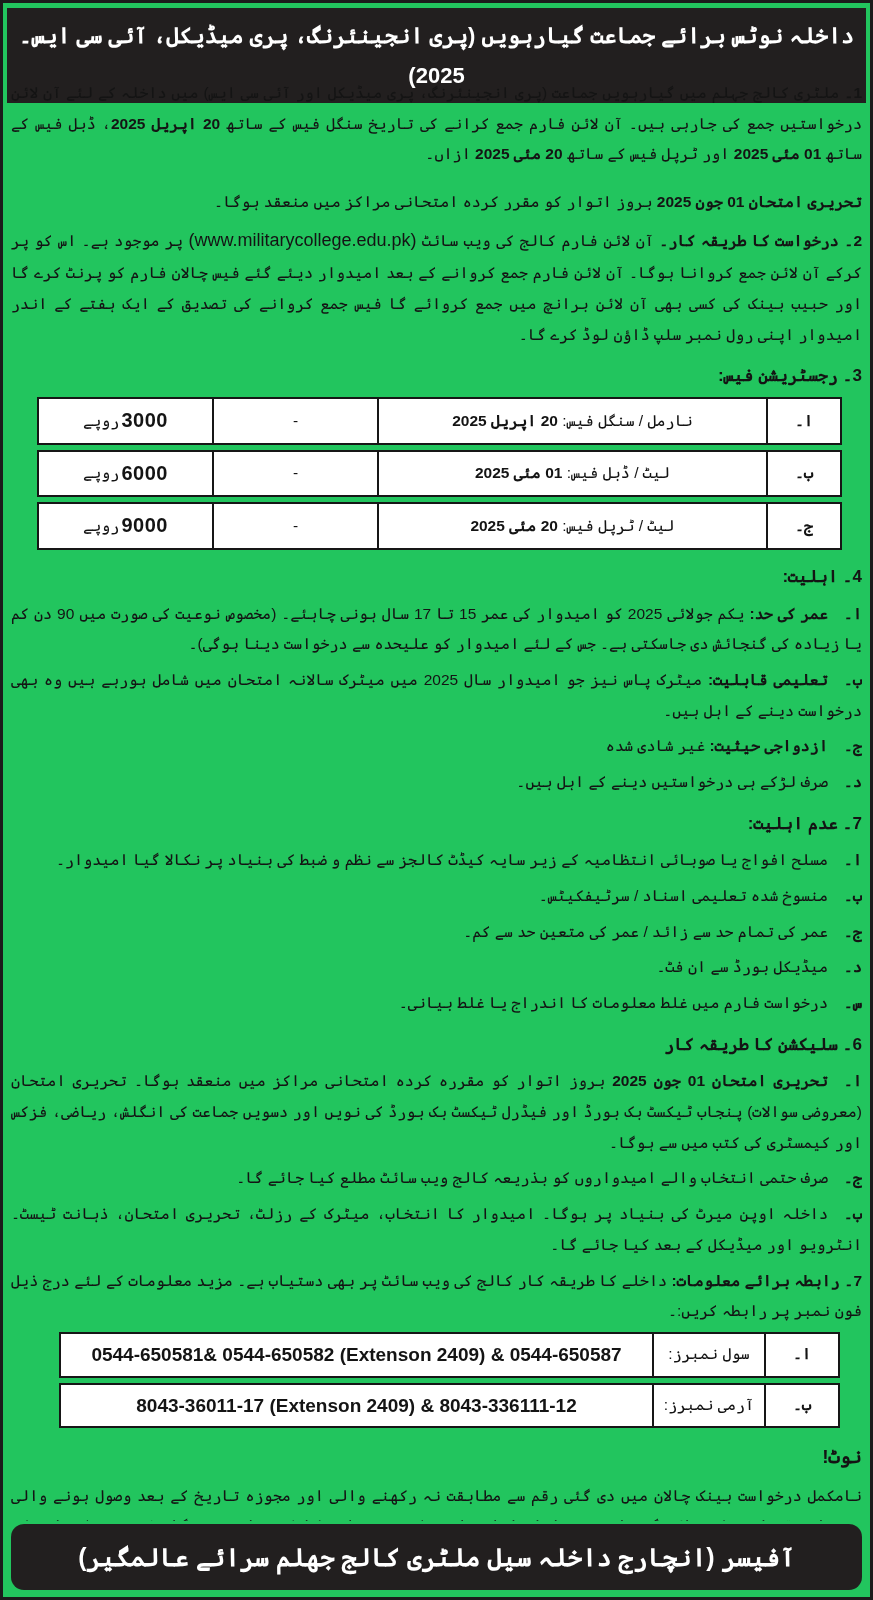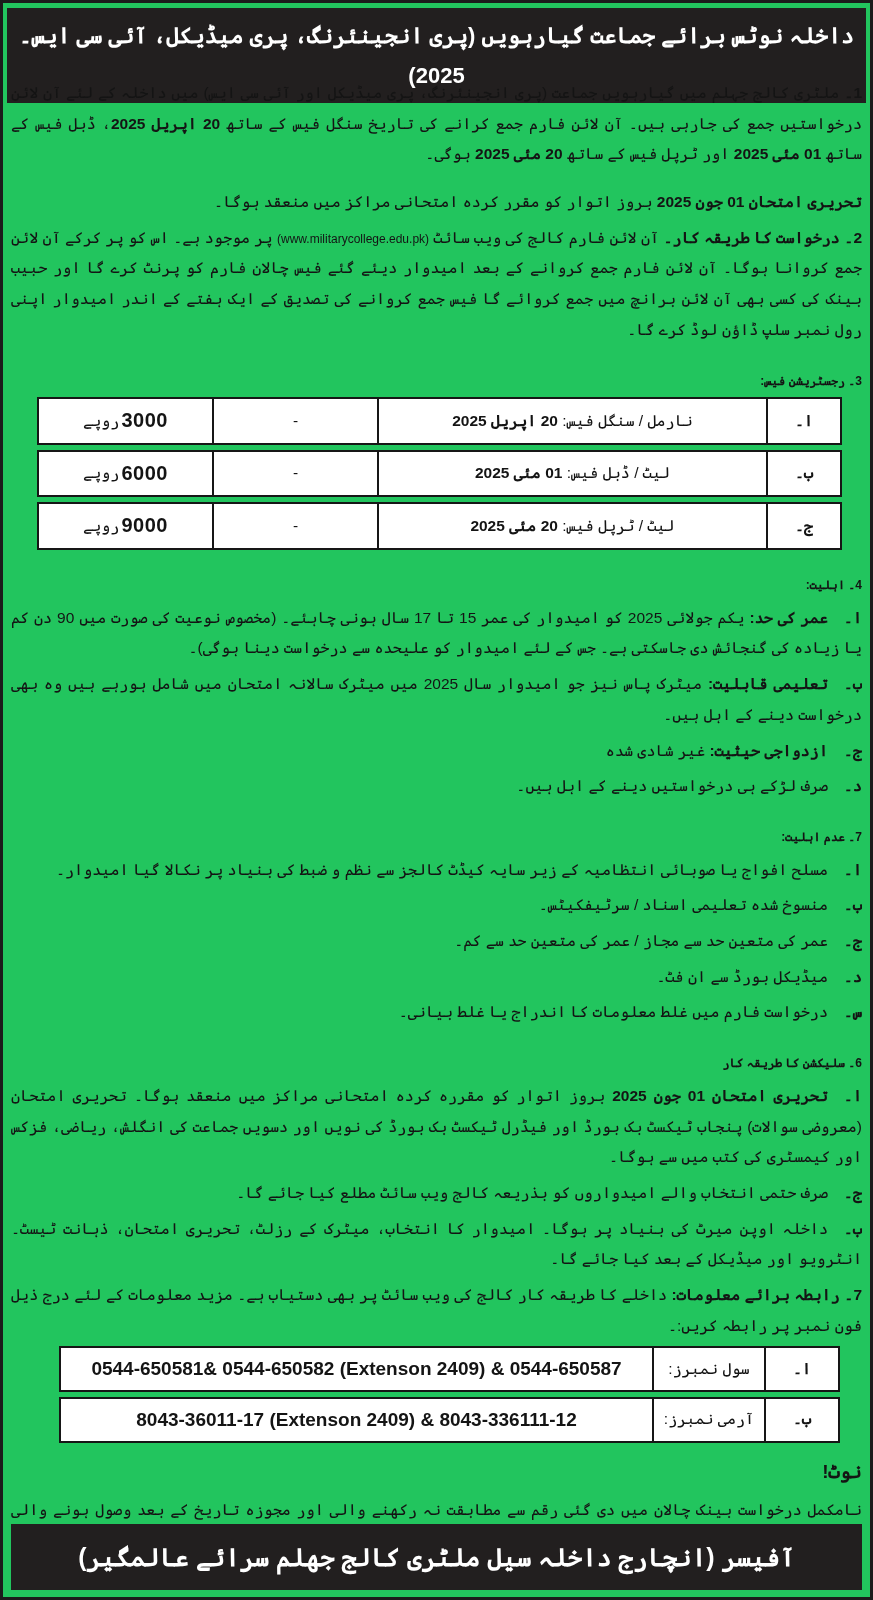--- a/index.html
+++ b/index.html
@@ -6,31 +6,31 @@
   .page{
     position:relative;width:873px;height:1600px;box-sizing:border-box;
     background:#22c55e;border:3px solid #1b1b1b;
     font-family:Liberation Sans, sans-serif;color:#141414;direction:rtl;overflow:hidden;
   }
   .bar{
     background:#221f1f;color:#ffffff;text-align:center;font-weight:bold;
     margin:5px 4px;padding:8px 6px;box-sizing:border-box;
   }
   .bar.header{font-size:22px;line-height:1.8;}
-  .bar.footer{position:absolute;left:4px;right:4px;bottom:2px;font-size:25px;line-height:2.0;}
+  .bar.footer{position:absolute;left:4px;right:4px;bottom:2px;font-size:25px;line-height:2.0;border-radius:13px;}
   .body{
     position:absolute;top:70px;left:8px;right:8px;bottom:76px;
     font-size:15.5px;line-height:1.98;text-align:justify;overflow:hidden;
   }
   p{margin:5px 0;}
   .b{font-weight:bold;}
-  .sec-h{font-weight:bold;font-size:12px;margin-top:24px;}
+  .sec-h{font-weight:bold;font-size:17px;margin-top:9px;}
   .sn{display:inline-block;min-width:34px;font-weight:bold;}
   .num-sn{font-weight:bold;}
-  .ltr{direction:ltr;unicode-bidi:embed;display:inline-block;font-size:12px;}
+  .ltr{direction:ltr;unicode-bidi:embed;display:inline-block;font-size:18px;}
   .standalone{margin-top:17px;}
   
   .fee-table{margin:4px 20px 10px 26px;}
   .t-row{display:flex;border:2px solid #161616;margin-bottom:5px;background:#fff;
          align-items:center;min-height:40px;box-sizing:border-box;}
   .t-row > div{box-sizing:border-box;padding:2px 6px;text-align:center;}
   .t-row > div + div{border-left:none;border-right:2px solid #161616;align-self:stretch;
                      display:flex;align-items:center;justify-content:center;}
   .c-sn{width:72px;font-weight:bold;}
   .c-desc{flex:1;}
@@ -52,21 +52,21 @@
 <div class="page">
 
   <div class="bar header">
     <span>داخلہ نوٹس برائے جماعت گیارہویں (پری انجینئرنگ، پری میڈیکل، آئی سی ایس۔2025)</span>
   </div>
 
   <div class="body">
 
     <p>
       <span class="num-sn">1۔</span>
-      <span>ملٹری کالج جہلم میں گیارہویں جماعت (پری انجینئرنگ، پری میڈیکل اور آئی سی ایس) میں داخلہ کے لئے آن لائن درخواستیں جمع کی جارہی ہیں۔ آن لائن فارم جمع کرانے کی تاریخ سنگل فیس کے ساتھ </span><span class="b">20 اپریل 2025</span><span>، ڈبل فیس کے ساتھ </span><span class="b">01 مئی 2025</span><span> اور ٹرپل فیس کے ساتھ </span><span class="b">20 مئی 2025</span><span> ہوگی۔</span>
+      <span>ملٹری کالج جہلم میں گیارہویں جماعت (پری انجینئرنگ، پری میڈیکل اور آئی سی ایس) میں داخلہ کے لئے آن لائن درخواستیں جمع کی جارہی ہیں۔ آن لائن فارم جمع کرانے کی تاریخ سنگل فیس کے ساتھ </span><span class="b">20 اپریل 2025</span><span>، ڈبل فیس کے ساتھ </span><span class="b">01 مئی 2025</span><span> اور ٹرپل فیس کے ساتھ </span><span class="b">20 مئی 2025</span><span> ازاں۔</span>
     </p>
 
     <p class="standalone">
       <span class="b">تحریری امتحان 01 جون 2025</span><span> بروز اتوار کو مقرر کردہ امتحانی مراکز میں منعقد ہوگا۔</span>
     </p>
 
     <p>
       <span class="num-sn">2۔</span>
       <span class="b">درخواست کا طریقہ کار۔</span><span> آن لائن فارم کالج کی ویب سائٹ </span><span class="ltr">(www.militarycollege.edu.pk)</span><span> پر موجود ہے۔ اس کو پر کرکے آن لائن جمع کروانا ہوگا۔ آن لائن فارم جمع کروانے کے بعد امیدوار دیئے گئے فیس چالان فارم کو پرنٹ کرے گا اور حبیب بینک کی کسی بھی آن لائن برانچ میں جمع کروائے گا فیس جمع کروانے کی تصدیق کے ایک ہفتے کے اندر امیدوار اپنی رول نمبر سلپ ڈاؤن لوڈ کرے گا۔</span>
     </p>
@@ -124,21 +124,21 @@
     </p>
 
     <div class="sec-h">7۔ عدم اہلیت:</div>
     <p>
       <span class="sn">ا۔</span><span>مسلح افواج یا صوبائی انتظامیہ کے زیر سایہ کیڈٹ کالجز سے نظم و ضبط کی بنیاد پر نکالا گیا امیدوار۔</span>
     </p>
     <p>
       <span class="sn">ب۔</span><span>منسوخ شدہ تعلیمی اسناد / سرٹیفکیٹس۔</span>
     </p>
     <p>
-      <span class="sn">ج۔</span><span>عمر کی متعین حد سے مجاز / عمر کی متعین حد سے کم۔</span>
+      <span class="sn">ج۔</span><span>عمر کی تمام حد سے زائد / عمر کی متعین حد سے کم۔</span>
     </p>
     <p>
       <span class="sn">د۔</span><span>میڈیکل بورڈ سے ان فٹ۔</span>
     </p>
     <p>
       <span class="sn">س۔</span><span>درخواست فارم میں غلط معلومات کا اندراج یا غلط بیانی۔</span>
     </p>
 
     <div class="sec-h">6۔ سلیکشن کا طریقہ کار</div>
     <p>

